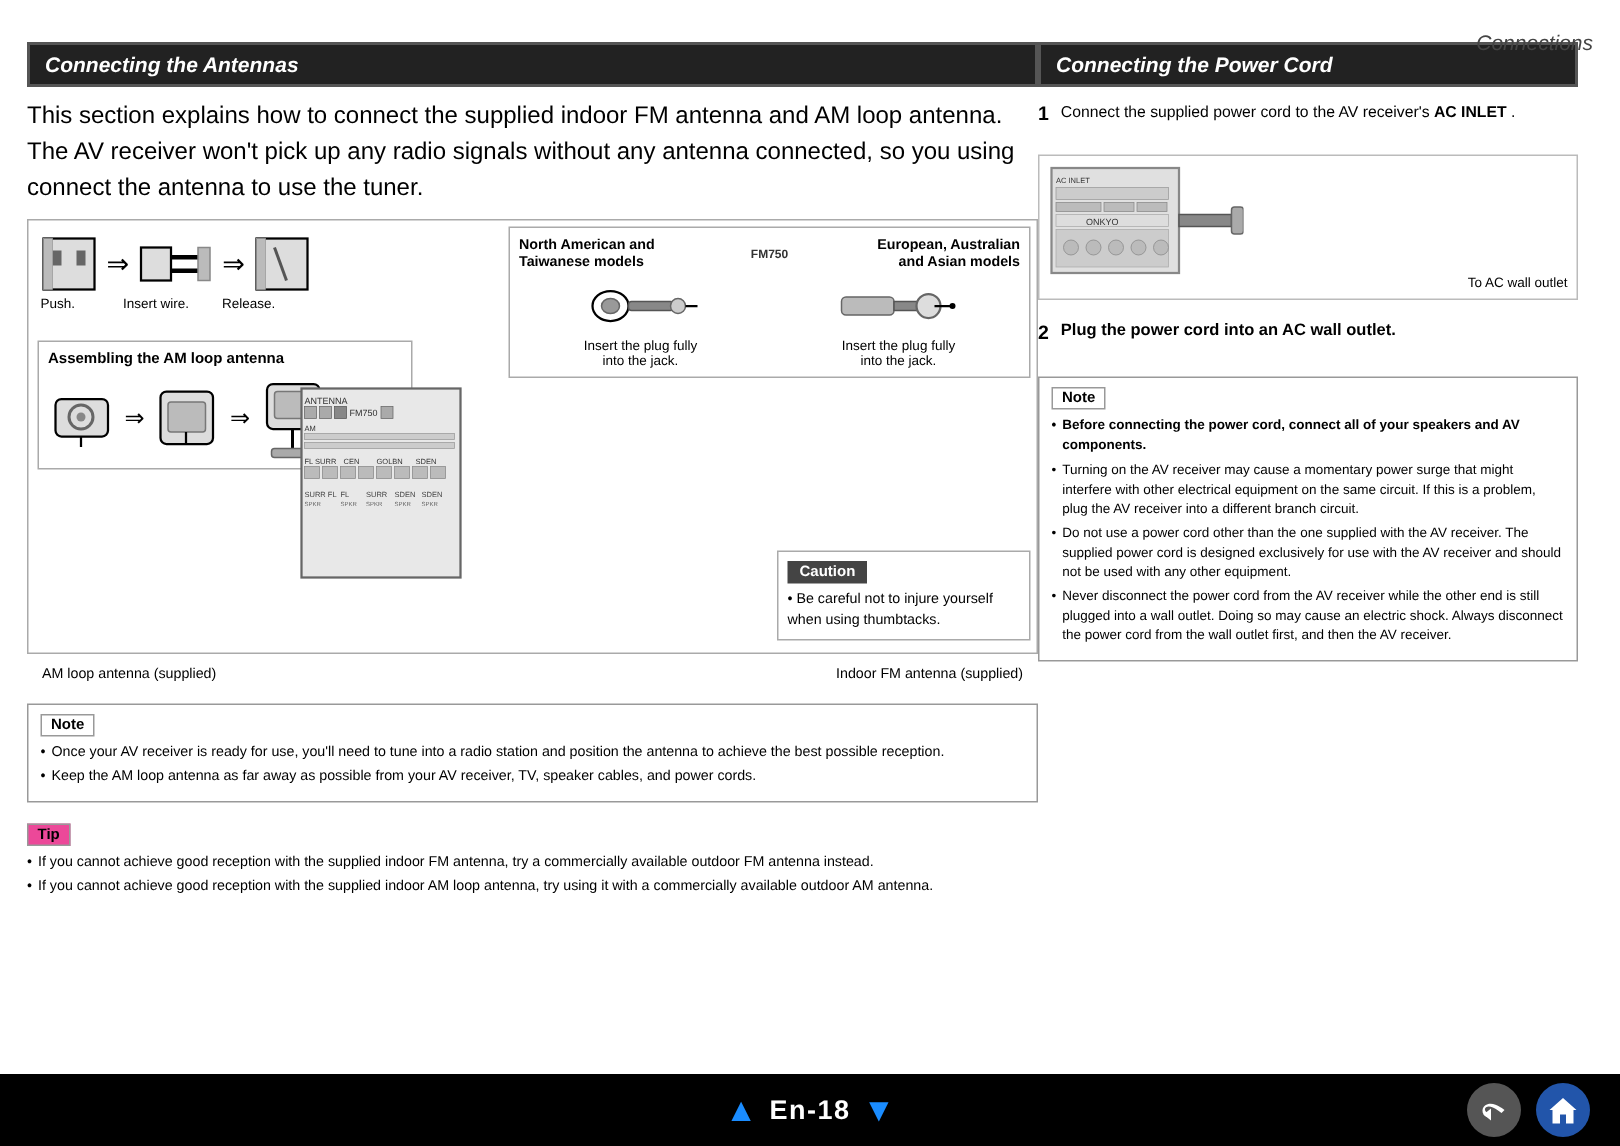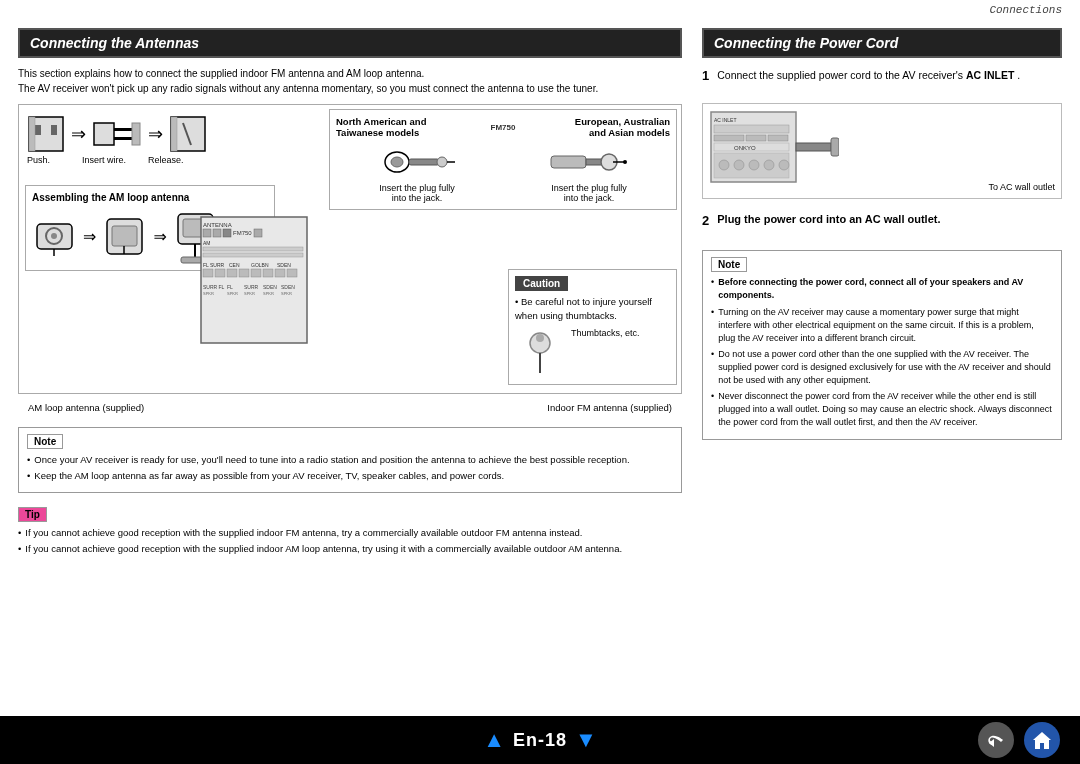--- a/index.html
+++ b/index.html
@@ -9,32 +9,30 @@
       background: #fff;
       font-family: Arial, Helvetica, sans-serif;
       font-size: 11px;
       color: #000;
       overflow: hidden;
       position: relative;
     }
 
     .page-header {
       position: absolute;
-      top: 4px;
+      top: 20px;
       right: 18px;
       font-style: italic;
-      font-size: 11px;
+      font-size: 14px;
       color: #444;
-      font-family: Liberation Mono, monospace;
     }
 
     .main-content {
       display: flex;
-      padding: 28px 18px 60px 18px;
-      gap: 20px;
+      padding: 28px 28px 60px 18px;
       height: 100%;
     }
 
     .left-column {
       flex: 1;
       display: flex;
       flex-direction: column;
       gap: 8px;
     }
 
@@ -49,21 +47,21 @@
       background: #222;
       color: #fff;
       font-size: 14px;
       font-weight: bold;
       font-style: italic;
       padding: 5px 10px;
       border: 2px solid #555;
     }
 
     .intro-text {
-      font-size: 10px;
+      font-size: 16px;
       line-height: 1.5;
     }
 
     
     .note-box {
       border: 1px solid #999;
       padding: 6px 8px;
       margin-top: 6px;
     }
 
@@ -232,21 +230,21 @@
 <div class="main-content">
 
   <div class="left-column">
 
     <div class="section-header">
       <span>Connecting the Antennas</span>
     </div>
 
     <div class="intro-text">
       <div>This section explains how to connect the supplied indoor FM antenna and AM loop antenna.</div>
-      <div>The AV receiver won't pick up any radio signals without any antenna momentary, so you must connect the antenna to use the tuner.</div>
+      <div>The AV receiver won't pick up any radio signals without any antenna connected, so you using connect the antenna to use the tuner.</div>
     </div>
 
     <div style="position:relative; width:100%; height:290px; border:1.5px solid #aaa;">
 
       <div style="position:absolute; top:10px; left:8px; display:flex; align-items:center; gap:6px;">
 
         <svg width="38" height="38" viewBox="0 0 38 38">
           <rect x="2" y="2" width="34" height="34" fill="#ddd" stroke="#000" stroke-width="1.5"></rect>
           <rect x="8" y="10" width="6" height="10" fill="#666"></rect>
           <rect x="24" y="10" width="6" height="10" fill="#666"></rect>
@@ -391,28 +389,20 @@
         </svg>
       </div>
 
       <div style="position:absolute; bottom:8px; right:4px; width:169px; border:1.5px solid #aaa; padding:6px; background:#fff;">
         <div style="background:#444; color:#fff; font-weight:bold; font-size:10px; padding:2px 8px; display:inline-block; margin-bottom:4px;">
           <span>Caution</span>
         </div>
         <div style="font-size:9.5px; line-height:1.4;">
           <span>• Be careful not to injure yourself when using thumbtacks.</span>
         </div>
-        <div style="margin-top:6px; display:flex; align-items:flex-start; gap:6px;">
-          <svg width="50" height="50" viewBox="0 0 50 50">
-            <circle cx="25" cy="15" r="10" fill="#ddd" stroke="#888" stroke-width="1.5"></circle>
-            <line x1="25" y1="25" x2="25" y2="45" stroke="#444" stroke-width="2"></line>
-            <circle cx="25" cy="10" r="4" fill="#aaa"></circle>
-          </svg>
-          <div style="font-size:9px;">Thumbtacks, etc.</div>
-        </div>
       </div>
 
     </div>
 
     <div style="display:flex; justify-content:space-between; font-size:9.5px; padding:0 10px;">
       <span>AM loop antenna (supplied)</span>
       <span>Indoor FM antenna (supplied)</span>
     </div>
 
     <div class="note-box">

